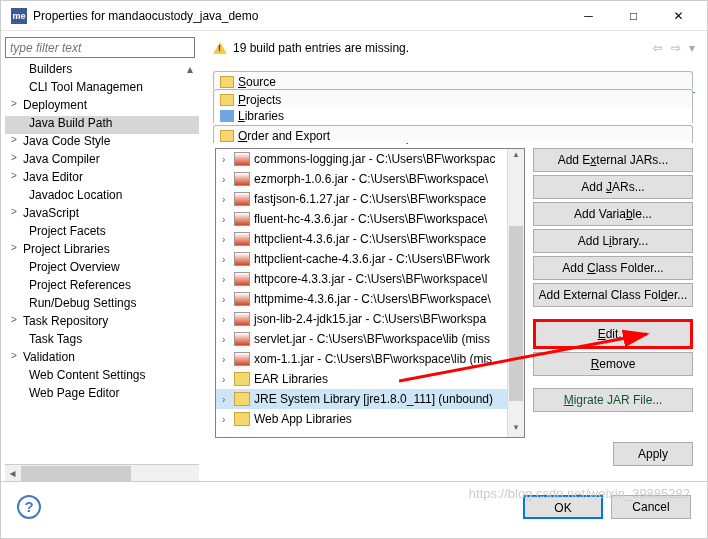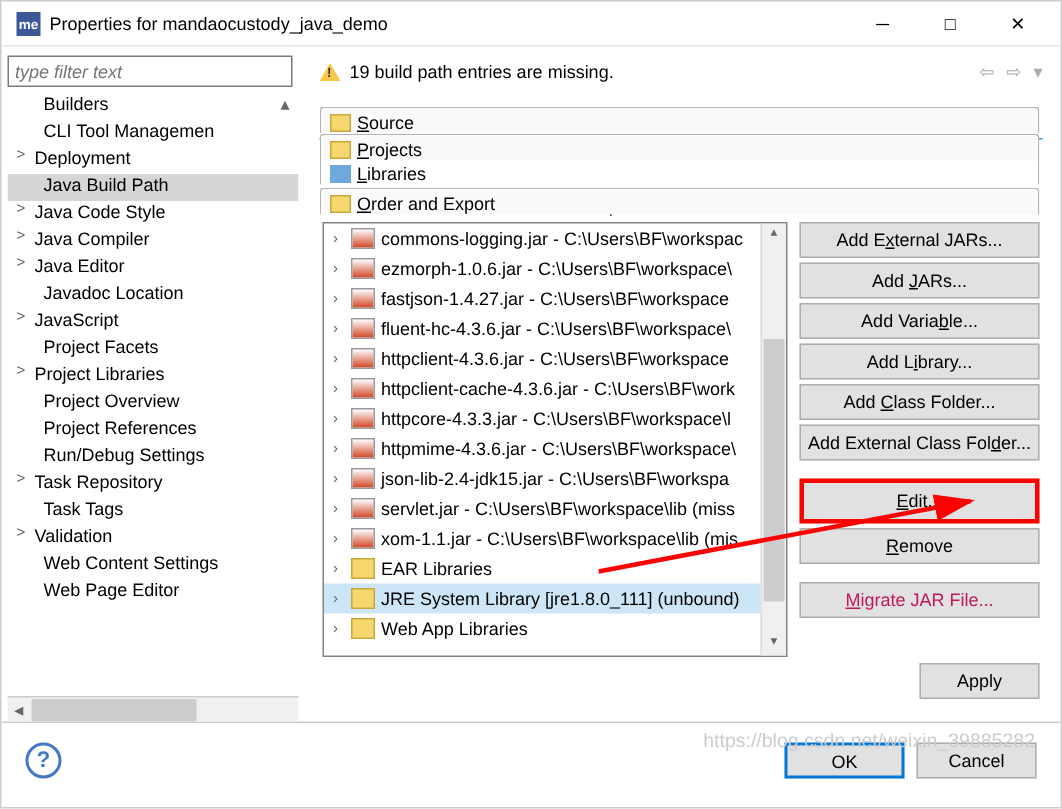--- a/index.html
+++ b/index.html
@@ -40,21 +40,21 @@
 .jar-row .exp { width: 12px; color: #666; font-size: 10px; }
 .jar-row .ji { width: 16px; height: 14px; margin-right: 4px; position: relative; }
 .jar-row .ji.jar { background: linear-gradient(#fff, #d24726); border: 1px solid #999; }
 .jar-row .ji.lib { background: #f5d76e; border: 1px solid #c9a83b; }
 .jar-row.selected { background: #cde6f7; }
 .jar-scroll-v { position: absolute; right: 0; top: 0; width: 17px; height: 290px; background: #f0f0f0; border-left: 1px solid #ddd; }
 .jar-scroll-v .up, .jar-scroll-v .down { height: 17px; text-align: center; font-size: 9px; color: #666; }
 .jar-scroll-v .thumb { background: #cdcdcd; height: 175px; margin: 0 1px; }
 .btn-col { width: 160px; display: flex; flex-direction: column; gap: 3px; }
 .btn { border: 1px solid #adadad; background: #e1e1e1; height: 24px; text-align: center; padding-top: 4px; }
-.btn.disabled { color: #be185d; }
+.btn.disabled { color: #14532d; }
 .btn.highlighted { border: 3px solid #ff0000; height: 30px; padding-top: 5px; }
 .apply-row { display: flex; justify-content: flex-end; padding-top: 4px; }
 .footer { border-top: 1px solid #ccc; height: 50px; display: flex; align-items: center; padding: 0 16px; }
 .help-icon { width: 24px; height: 24px; border: 2px solid #4578c4; border-radius: 50%; color: #4578c4; font-size: 15px; text-align: center; line-height: 20px; font-weight: bold; }
 .footer-btns { margin-left: auto; display: flex; gap: 8px; }
 .footer-btn { width: 80px; height: 24px; border: 1px solid #adadad; background: #e1e1e1; text-align: center; padding-top: 4px; }
 .footer-btn.ok { border: 2px solid #0078d7; }
 .arrow-annot { position: absolute; pointer-events: none; }
 .watermark { position: absolute; bottom: 38px; right: 18px; color: #ccc; font-size: 13px; pointer-events: none; }
 u { text-decoration: underline; }
@@ -194,21 +194,21 @@
                 <span>commons-logging.jar - C:\Users\BF\workspac</span>
               </div>
               <div class="jar-row">
                 <span class="exp">›</span>
                 <span class="ji jar"></span>
                 <span>ezmorph-1.0.6.jar - C:\Users\BF\workspace\</span>
               </div>
               <div class="jar-row">
                 <span class="exp">›</span>
                 <span class="ji jar"></span>
-                <span>fastjson-1.4.27.jar - C:\Users\BF\workspace</span>
+                <span>fastjson-6.1.27.jar - C:\Users\BF\workspace</span>
               </div>
               <div class="jar-row">
                 <span class="exp">›</span>
                 <span class="ji jar"></span>
                 <span>fluent-hc-4.3.6.jar - C:\Users\BF\workspace\</span>
               </div>
               <div class="jar-row">
                 <span class="exp">›</span>
                 <span class="ji jar"></span>
                 <span>httpclient-4.3.6.jar - C:\Users\BF\workspace</span>

